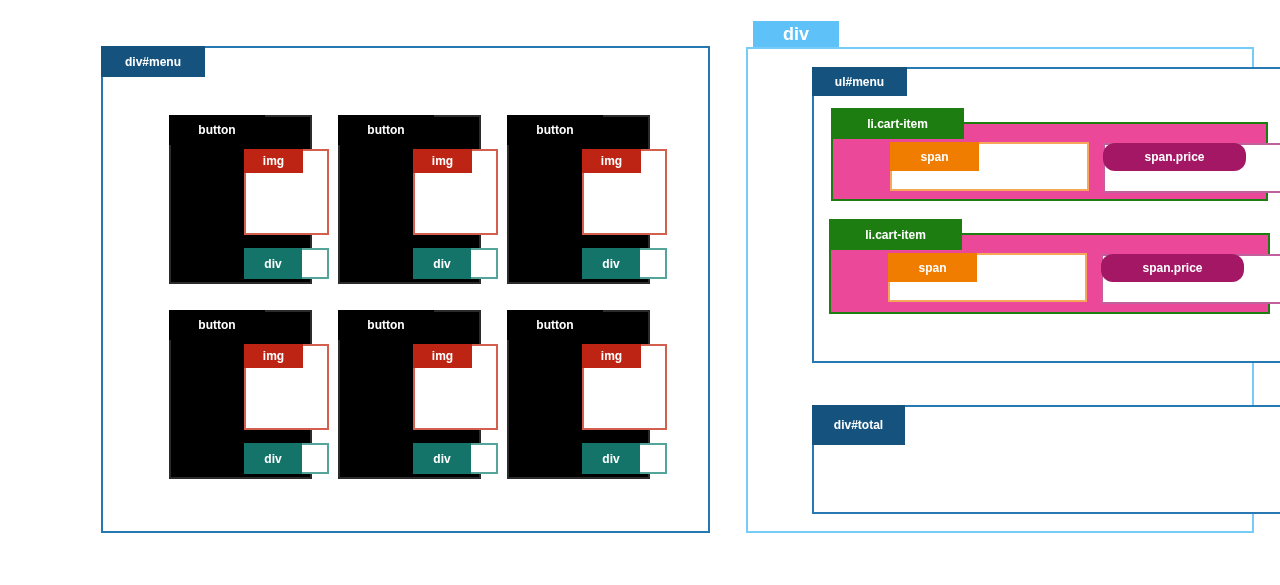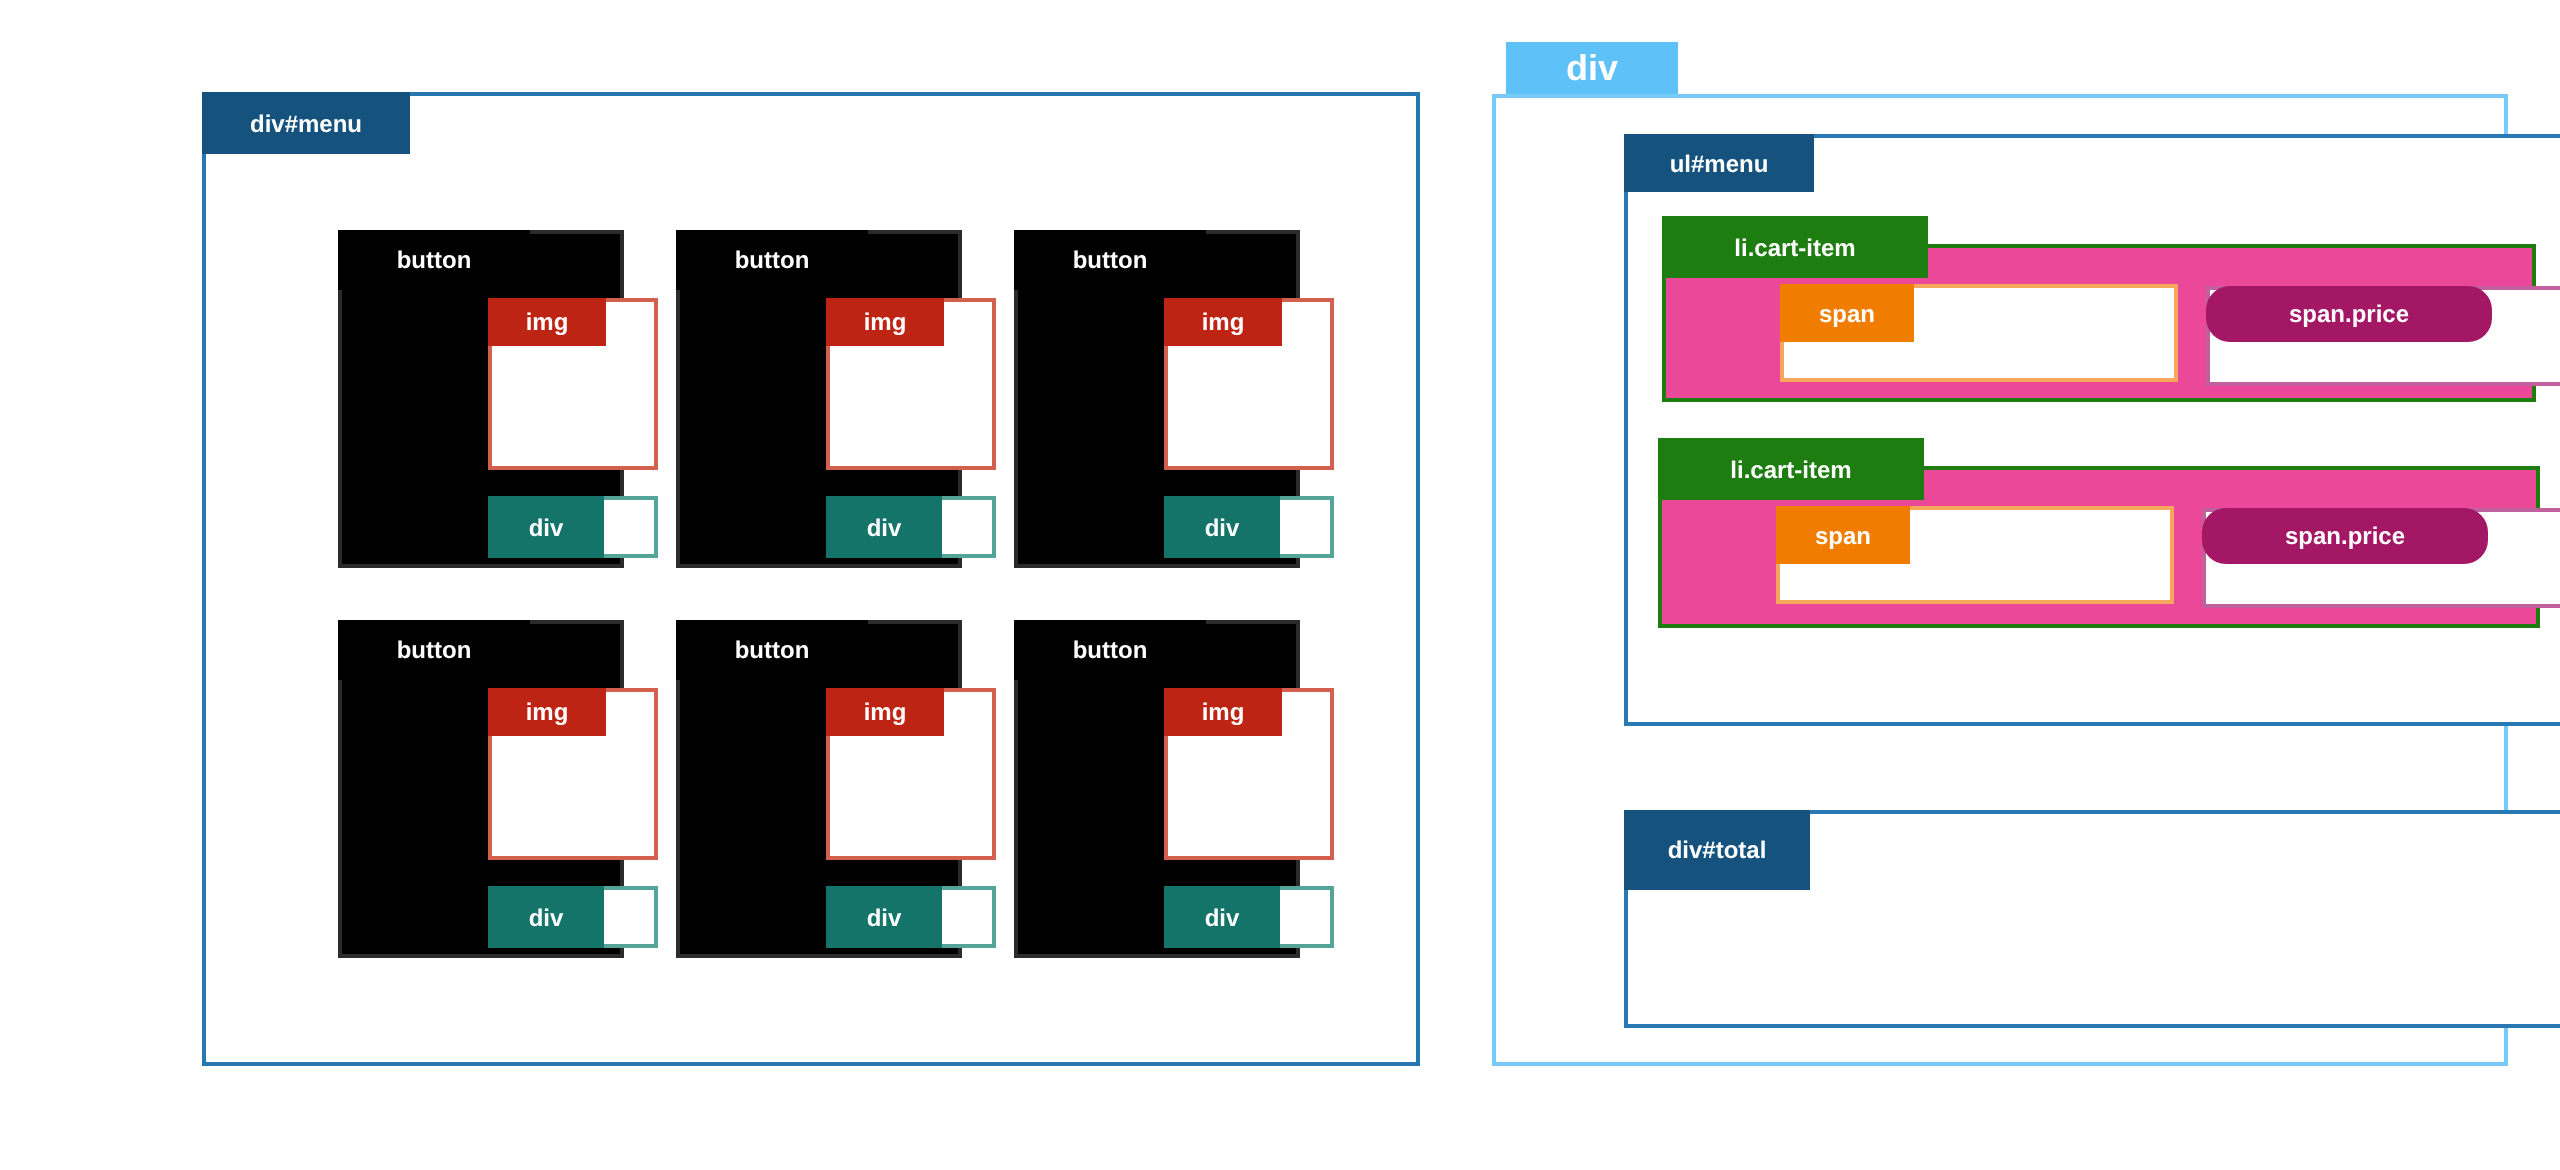--- a/index.html
+++ b/index.html
@@ -35,21 +35,21 @@
   
   #wrapper-box{left:700px;top:47px;width:508px;height:486px;border:2px solid var(--c-sky-border);}
   #wrapper-tag{left:5px;top:-28px;width:86px;height:26px;background:var(--c-sky);font-size:18px;}
   #ul-box{left:18px;top:18px;width:471px;height:296px;border:2px solid var(--c-inner-blue-border);}
   .ul-tag{left:-2px;top:-2px;width:95px;height:29px;background:var(--c-navy);}
   .li-box{position:absolute;box-sizing:border-box;background:#ec4899;left:17px;width:437px;height:79px;border:2px solid var(--c-green);}
   .li-pos-1{top:53px;}
   .li-pos-2{left:15px;top:164px;width:441px;height:81px;}
   .li-tag{left:-2px;top:-16px;width:133px;height:31px;background:var(--c-green);}
   .span-box{left:11px;top:18px;width:199px;height:49px;border:2px solid var(--c-orange-border);}
-  .span-tag{left:-2px;top:-2px;width:67px;height:29px;background:var(--c-orange);}
+  .span-tag{left:-2px;top:-2px;width:89px;height:29px;background:var(--c-orange);}
   .price-box{left:224px;top:19px;width:199px;height:50px;border:2px solid var(--c-magenta-border);}
   .price-tag{left:-2px;top:-2px;width:143px;height:28px;background:var(--c-magenta);border-radius:12px;}
   #total-box{left:18px;top:356px;width:473px;height:109px;border:2px solid var(--c-inner-blue-border);}
   .total-tag{left:-2px;top:-2px;width:93px;height:40px;background:var(--c-navy);}
 </style>
 </head>
 <body>
 
 <div id="canvas">
 

